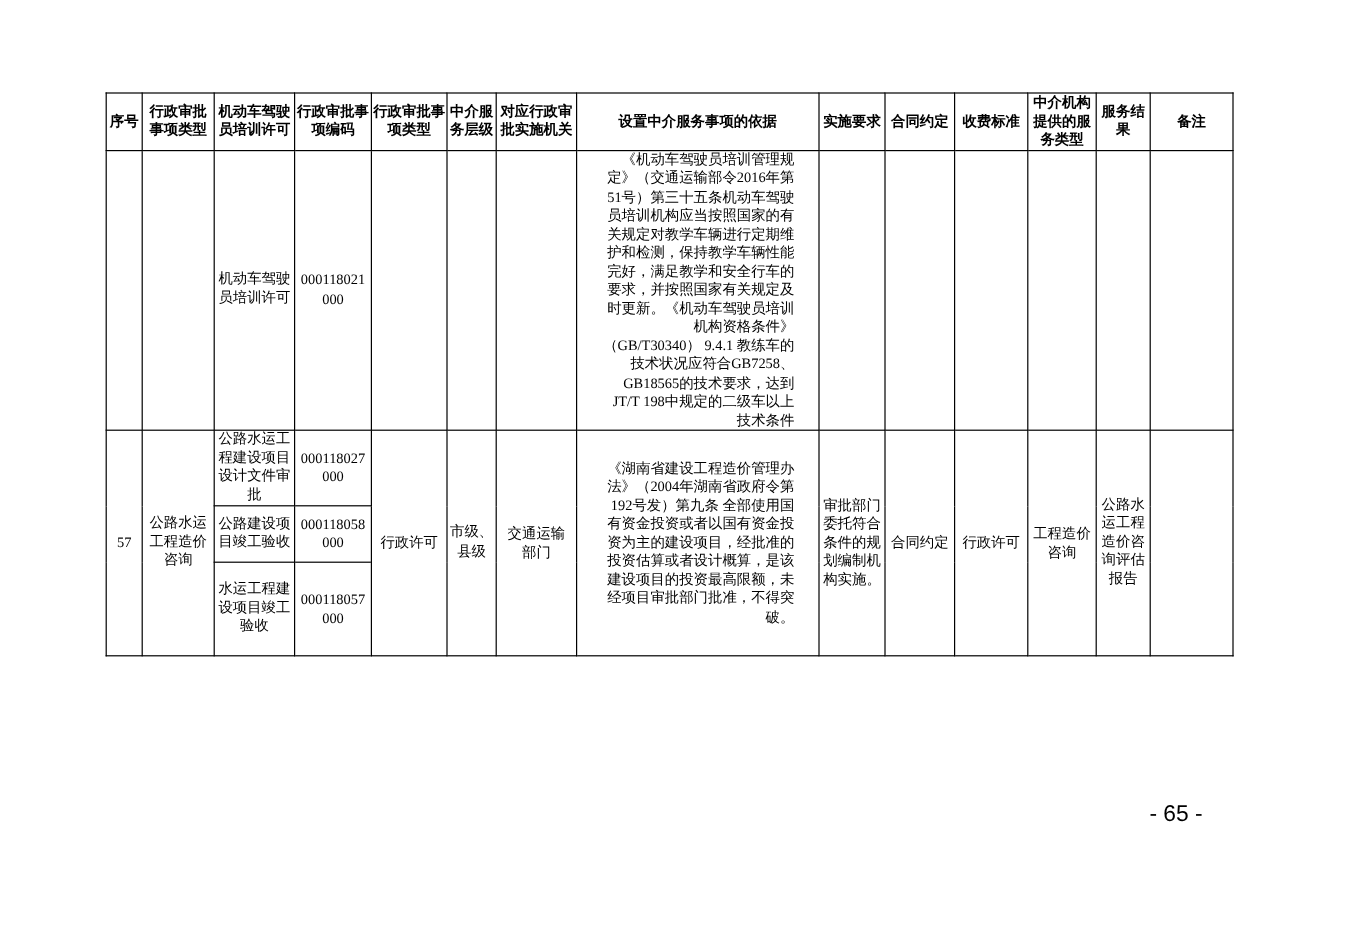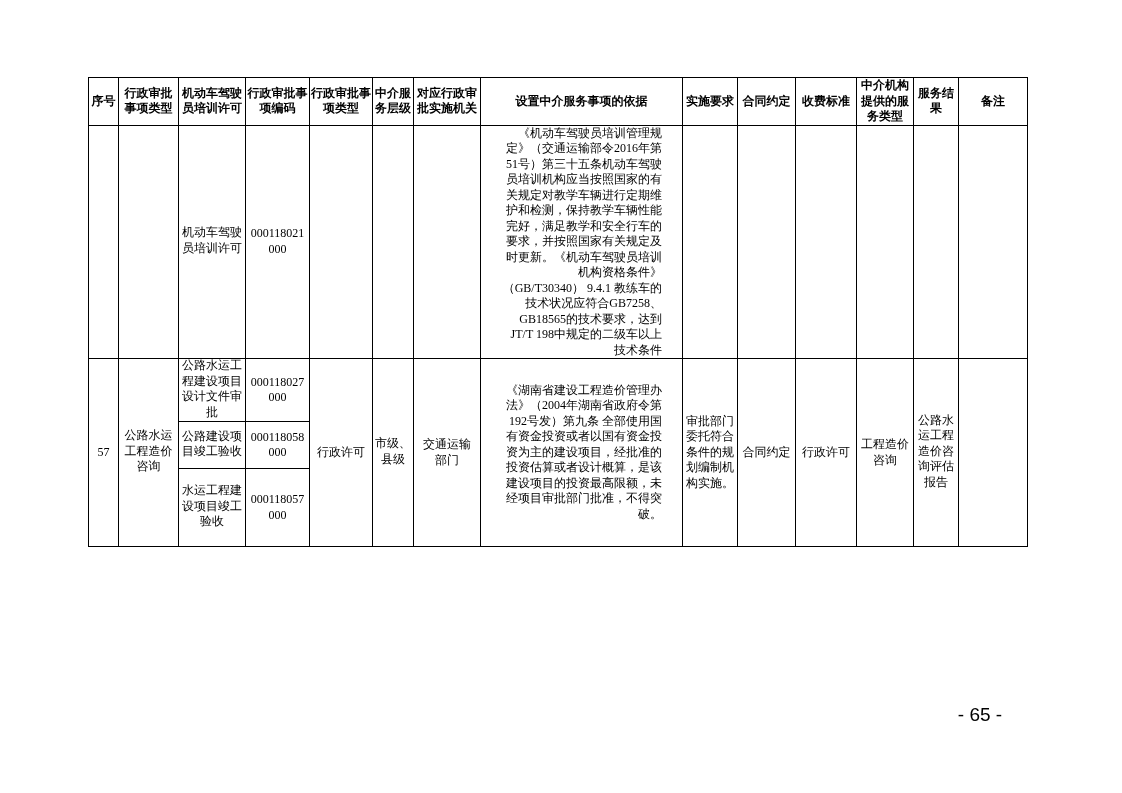--- a/index.html
+++ b/index.html
@@ -53,21 +53,21 @@
   td.code-cell {
     padding: 0 4px;
     word-break: break-all;
   }
   td.tight-cell { padding: 0 1px; font-family: Liberation Mono, monospace; }
   td.auth-cell  { padding: 0 8px; font-family: Liberation Serif, serif; }
   td.req-cell   { padding: 12px 1px; }
   .page-number {
     position: absolute;
     left: 935px;
-    top: 704px;
+    top: 668px;
     width: 90px;
     text-align: center;
     font-family: "Liberation Sans", "DejaVu Sans", sans-serif;
     font-size: 19px;
     color: #000;
   }
 </style>
 </head>
 <body>
 

